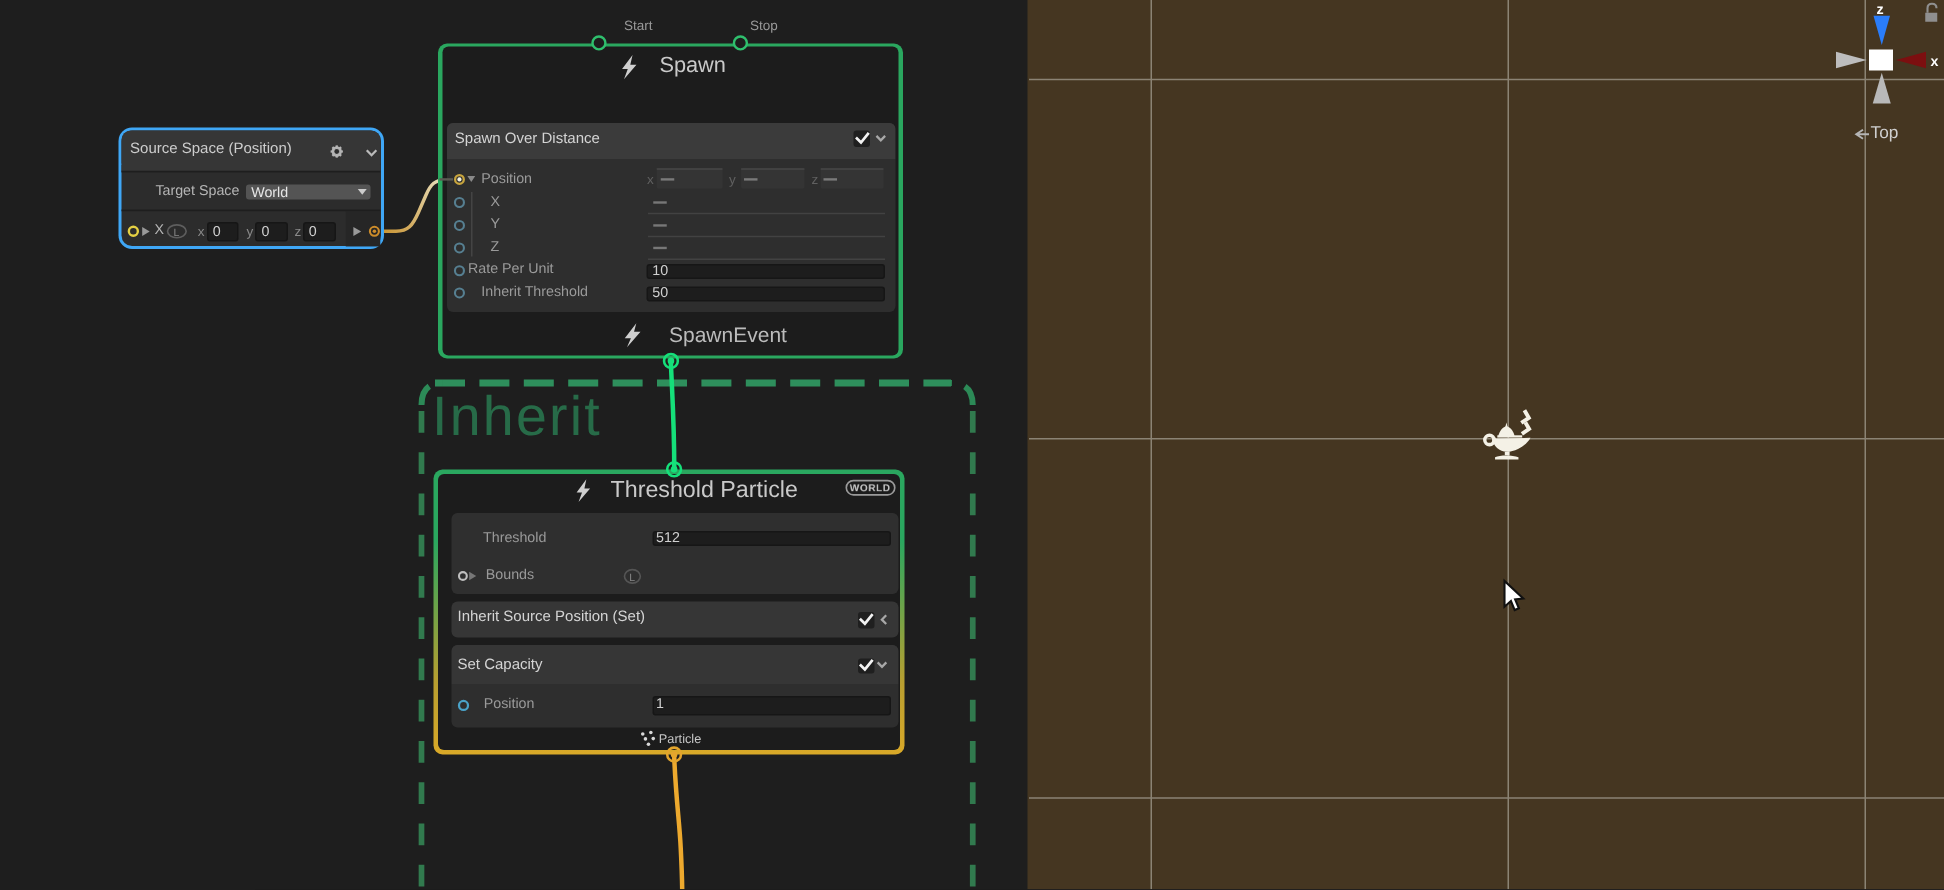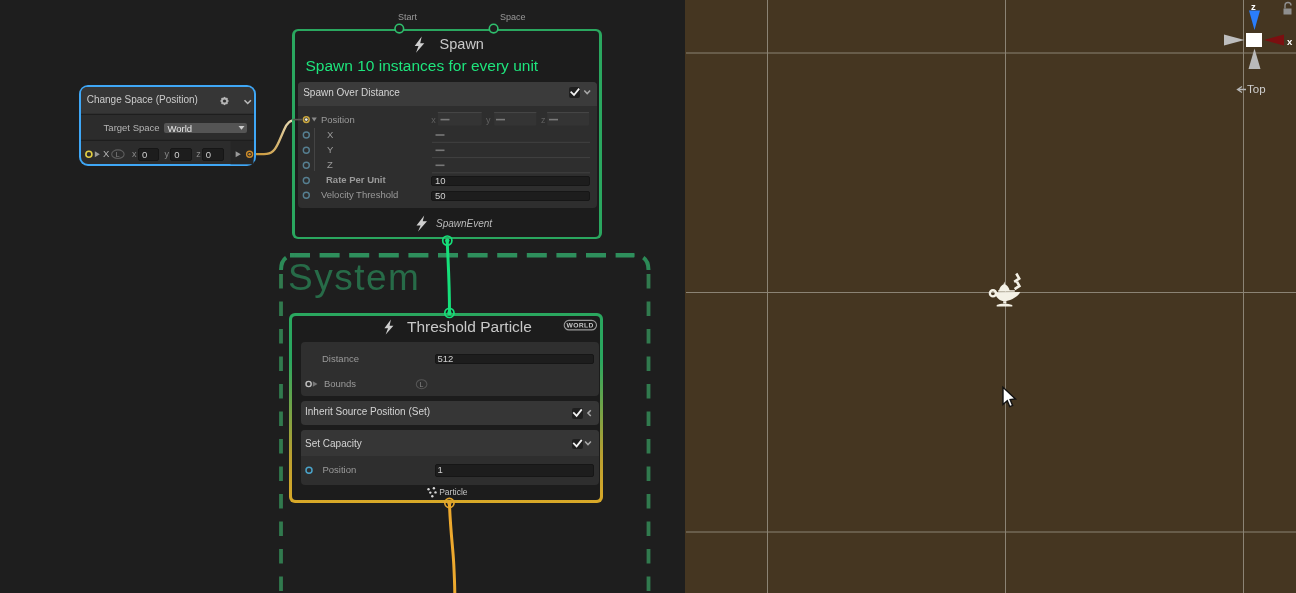--- a/index.html
+++ b/index.html
@@ -41,42 +41,41 @@
       <defs>
         <linearGradient id="eg1" x1="252" y1="154" x2="300" y2="120" gradientUnits="userSpaceOnUse">
           <stop offset="0" stop-color="#c8922f"></stop>
             <stop offset="1" stop-color="#e9e2c4"></stop>
         </linearGradient>
       </defs>
       <path d="M252,154.2 L264,154.2 C272,154.2 275,150.5 279,141.5 L284,130 C287,123 290,119.6 298,119.6 L306,119.6" fill="none" stroke="url(#eg1)" stroke-width="2.3"></path>
       <path d="M447.2,240.5 C448.2,265 449.5,282 449.5,312.5" fill="none" stroke="#15e07a" stroke-width="3"></path>
       <path d="M449.4,503 C450.5,532 453,548 453.8,565 C454.5,579 454.7,585 454.8,593" fill="none" stroke="#eda92e" stroke-width="3"></path>
     </svg>
-    <div id="system-label" style="z-index:2">System</div>
+    <div id="system-label" style="z-index:2">Inherit</div>
 
     <div id="spawn" class="node" style="z-index:3">
       <div class="ctx-inner"></div>
     </div>
-    <div class="abs" style="z-index:4;left:398px;top:13px;color:#999;font-size:9px;line-height:9px;">Start</div>
-    <div class="abs" style="z-index:4;left:500px;top:13px;color:#999;font-size:9px;line-height:9px;">Space</div>
+    <div class="abs" style="z-index:4;left:416px;top:13px;color:#999;font-size:9px;line-height:9px;">Start</div>
+    <div class="abs" style="z-index:4;left:500px;top:13px;color:#999;font-size:9px;line-height:9px;">Stop</div>
     <div class="abs" style="z-index:4;left:439.6px;top:37px;color:#c9c9c9;font-size:14.5px;line-height:14.5px;">Spawn</div>
-    <div class="abs" style="z-index:4;left:305.5px;top:58px;color:#1ee57d;font-size:15.5px;line-height:15.5px;">Spawn 10 instances for every unit</div>
 
     <div class="blk" style="z-index:4;left:297.9px;top:82px;width:299.5px;height:125.5px;">
       <div class="blkhead" style="height:24px;"></div>
     </div>
     <div class="bhtext" style="z-index:5;left:303.2px;top:87.5px;">Spawn Over Distance</div>
     <div class="check" style="z-index:5;left:569px;top:87.2px;"></div>
 
     <div class="lbl" style="z-index:5;left:320.9px;top:114.5px;">Position</div>
     <div class="lbl" style="z-index:5;left:327px;top:129.9px;">X</div>
     <div class="lbl" style="z-index:5;left:327px;top:145.2px;">Y</div>
     <div class="lbl" style="z-index:5;left:327px;top:160.2px;">Z</div>
-    <div class="lbl" style="z-index:5;left:326px;top:174.9px;font-weight:bold;">Rate Per Unit</div>
-    <div class="lbl" style="z-index:5;left:320.9px;top:189.8px;">Velocity Threshold</div>
+    <div class="lbl" style="z-index:5;left:312px;top:174.9px;">Rate Per Unit</div>
+    <div class="lbl" style="z-index:5;left:320.9px;top:189.8px;">Inherit Threshold</div>
     <svg class="lay" width="686" height="593" style="z-index:5">
       <line x1="314.5" y1="128" x2="314.5" y2="171" stroke="#444" stroke-width="1"></line>
       <g fill="#343434">
         <rect x="437.8" y="112.1" width="43.9" height="13.5" rx="1"></rect>
         <rect x="494.1" y="112.1" width="42.2" height="13.5" rx="1"></rect>
         <rect x="547.1" y="112.1" width="41.9" height="13.5" rx="1"></rect>
       </g>
       <g stroke="#474747" stroke-width="1">
         <line x1="437.8" y1="112.6" x2="481.7" y2="112.6"></line>
         <line x1="494.1" y1="112.6" x2="536.3" y2="112.6"></line>
@@ -100,32 +99,32 @@
       <g stroke="#424242" stroke-width="1">
         <line x1="432" y1="142.3" x2="590" y2="142.3"></line>
         <line x1="432" y1="157.6" x2="590" y2="157.6"></line>
         <line x1="432" y1="172.8" x2="590" y2="172.8"></line>
       </g>
     </svg>
     <div class="field" style="z-index:5;left:431.3px;top:175.9px;width:158.7px;height:10.3px;"></div>
     <div class="val" style="z-index:6;left:434.9px;top:175.8px;">10</div>
     <div class="field" style="z-index:5;left:431.3px;top:190.7px;width:158.7px;height:10.3px;"></div>
     <div class="val" style="z-index:6;left:434.9px;top:190.6px;text-align:right;">50</div>
-    <div class="abs" style="z-index:4;left:436px;top:218.5px;color:#bbb;font-size:10px;line-height:9px;font-style:italic;">SpawnEvent</div>
+    <div class="abs" style="z-index:4;left:446px;top:218.5px;color:#bbb;font-size:14px;line-height:9px;">SpawnEvent</div>
 
     <div id="init" class="node" style="z-index:3">
       <div class="ctx-inner"></div>
     </div>
     <div class="abs" style="z-index:4;left:407px;top:319.3px;color:#c9c9c9;font-size:15.5px;line-height:15.5px;">Threshold Particle</div>
     <svg class="lay" width="686" height="593" style="z-index:4">
       <rect x="564.2" y="320.4" width="32.3" height="9.5" rx="4.75" fill="none" stroke="#9a9a9a" stroke-width="1.1"></rect>
     </svg>
     <div class="abs" style="z-index:4;left:564.2px;top:320.9px;width:64.6px;height:19px;transform:scale(0.5);transform-origin:0 0;will-change:transform;color:#c9c9c9;font-size:13.4px;line-height:17px;font-weight:bold;text-align:center;letter-spacing:0.8px;">WORLD</div>
     <div class="blk" style="z-index:4;left:301px;top:342px;width:298px;height:54px;background:#2f2f2f;"></div>
-    <div class="lbl" style="z-index:5;left:322px;top:353.9px;">Distance</div>
+    <div class="lbl" style="z-index:5;left:322px;top:353.9px;">Threshold</div>
     <div class="field" style="z-index:5;left:435px;top:353.6px;width:158.6px;height:10.3px;"></div>
     <div class="val" style="z-index:6;left:437.4px;top:353.8px;">512</div>
     <div class="lbl" style="z-index:5;left:323.9px;top:378.9px;text-align:right;">Bounds</div>
 
     <div class="blk" style="z-index:4;left:301px;top:401px;width:298px;height:24px;background:#363636;"></div>
     <div class="bhtext" style="z-index:5;left:305px;top:406.6px;">Inherit Source Position (Set)</div>
     <div class="check" style="z-index:5;left:571.6px;top:408px;"></div>
 
     <div class="blk" style="z-index:4;left:301px;top:429.6px;width:298px;height:55.1px;background:#2e2e2e;">
       <div class="blkhead" style="height:26px;background:#363636;"></div>
@@ -141,21 +140,21 @@
     <div id="cs" class="node" style="z-index:3">
       <div class="ctx-inner"></div>
     </div>
     <svg class="lay" width="686" height="593" style="z-index:4">
       <rect x="81" y="87" width="172.6" height="27.4" fill="#363636" rx="6"></rect>
       <rect x="81" y="110" width="172.6" height="4.4" fill="#363636"></rect>
       <rect x="230.5" y="141" width="23" height="23.3" fill="#262626"></rect>
       <line x1="81" y1="114.4" x2="253.6" y2="114.4" stroke="#1e1e1e" stroke-width="1.2"></line>
       <line x1="81" y1="140.3" x2="253.6" y2="140.3" stroke="#1e1e1e" stroke-width="1.2"></line>
     </svg>
-    <div class="bhtext" style="z-index:5;left:86.7px;top:95.3px;color:#cccccc;">Change Space (Position)</div>
+    <div class="bhtext" style="z-index:5;left:86.7px;top:95.3px;color:#cccccc;">Source Space (Position)</div>
     <div class="lbl" style="z-index:6;left:103.6px;top:122.8px;color:#b5b5b5;">Target Space</div>
     <div class="abs" style="z-index:6;left:164.4px;top:123.2px;width:83px;height:9.6px;background:#545454;border-radius:2px;"></div>
     <div class="abs" style="z-index:7;left:167.5px;top:123.5px;color:#e6e6e6;font-size:9.5px;line-height:9.5px;">World</div>
     <div class="lbl" style="z-index:6;left:103px;top:149.1px;color:#b5b5b5;">X</div>
     <div class="abs" style="z-index:6;left:131.9px;top:150px;color:#8a8a8a;font-size:9px;line-height:9px;">x</div>
     <div class="field" style="z-index:6;left:137.7px;top:148.3px;width:21.3px;height:12.3px;"></div>
     <div class="val" style="z-index:7;left:141.9px;top:149.5px;">0</div>
     <div class="abs" style="z-index:6;left:164.4px;top:150px;color:#8a8a8a;font-size:9px;line-height:9px;">y</div>
     <div class="field" style="z-index:6;left:170.3px;top:148.3px;width:21.3px;height:12.3px;"></div>
     <div class="val" style="z-index:7;left:174.3px;top:149.5px;">0</div>

